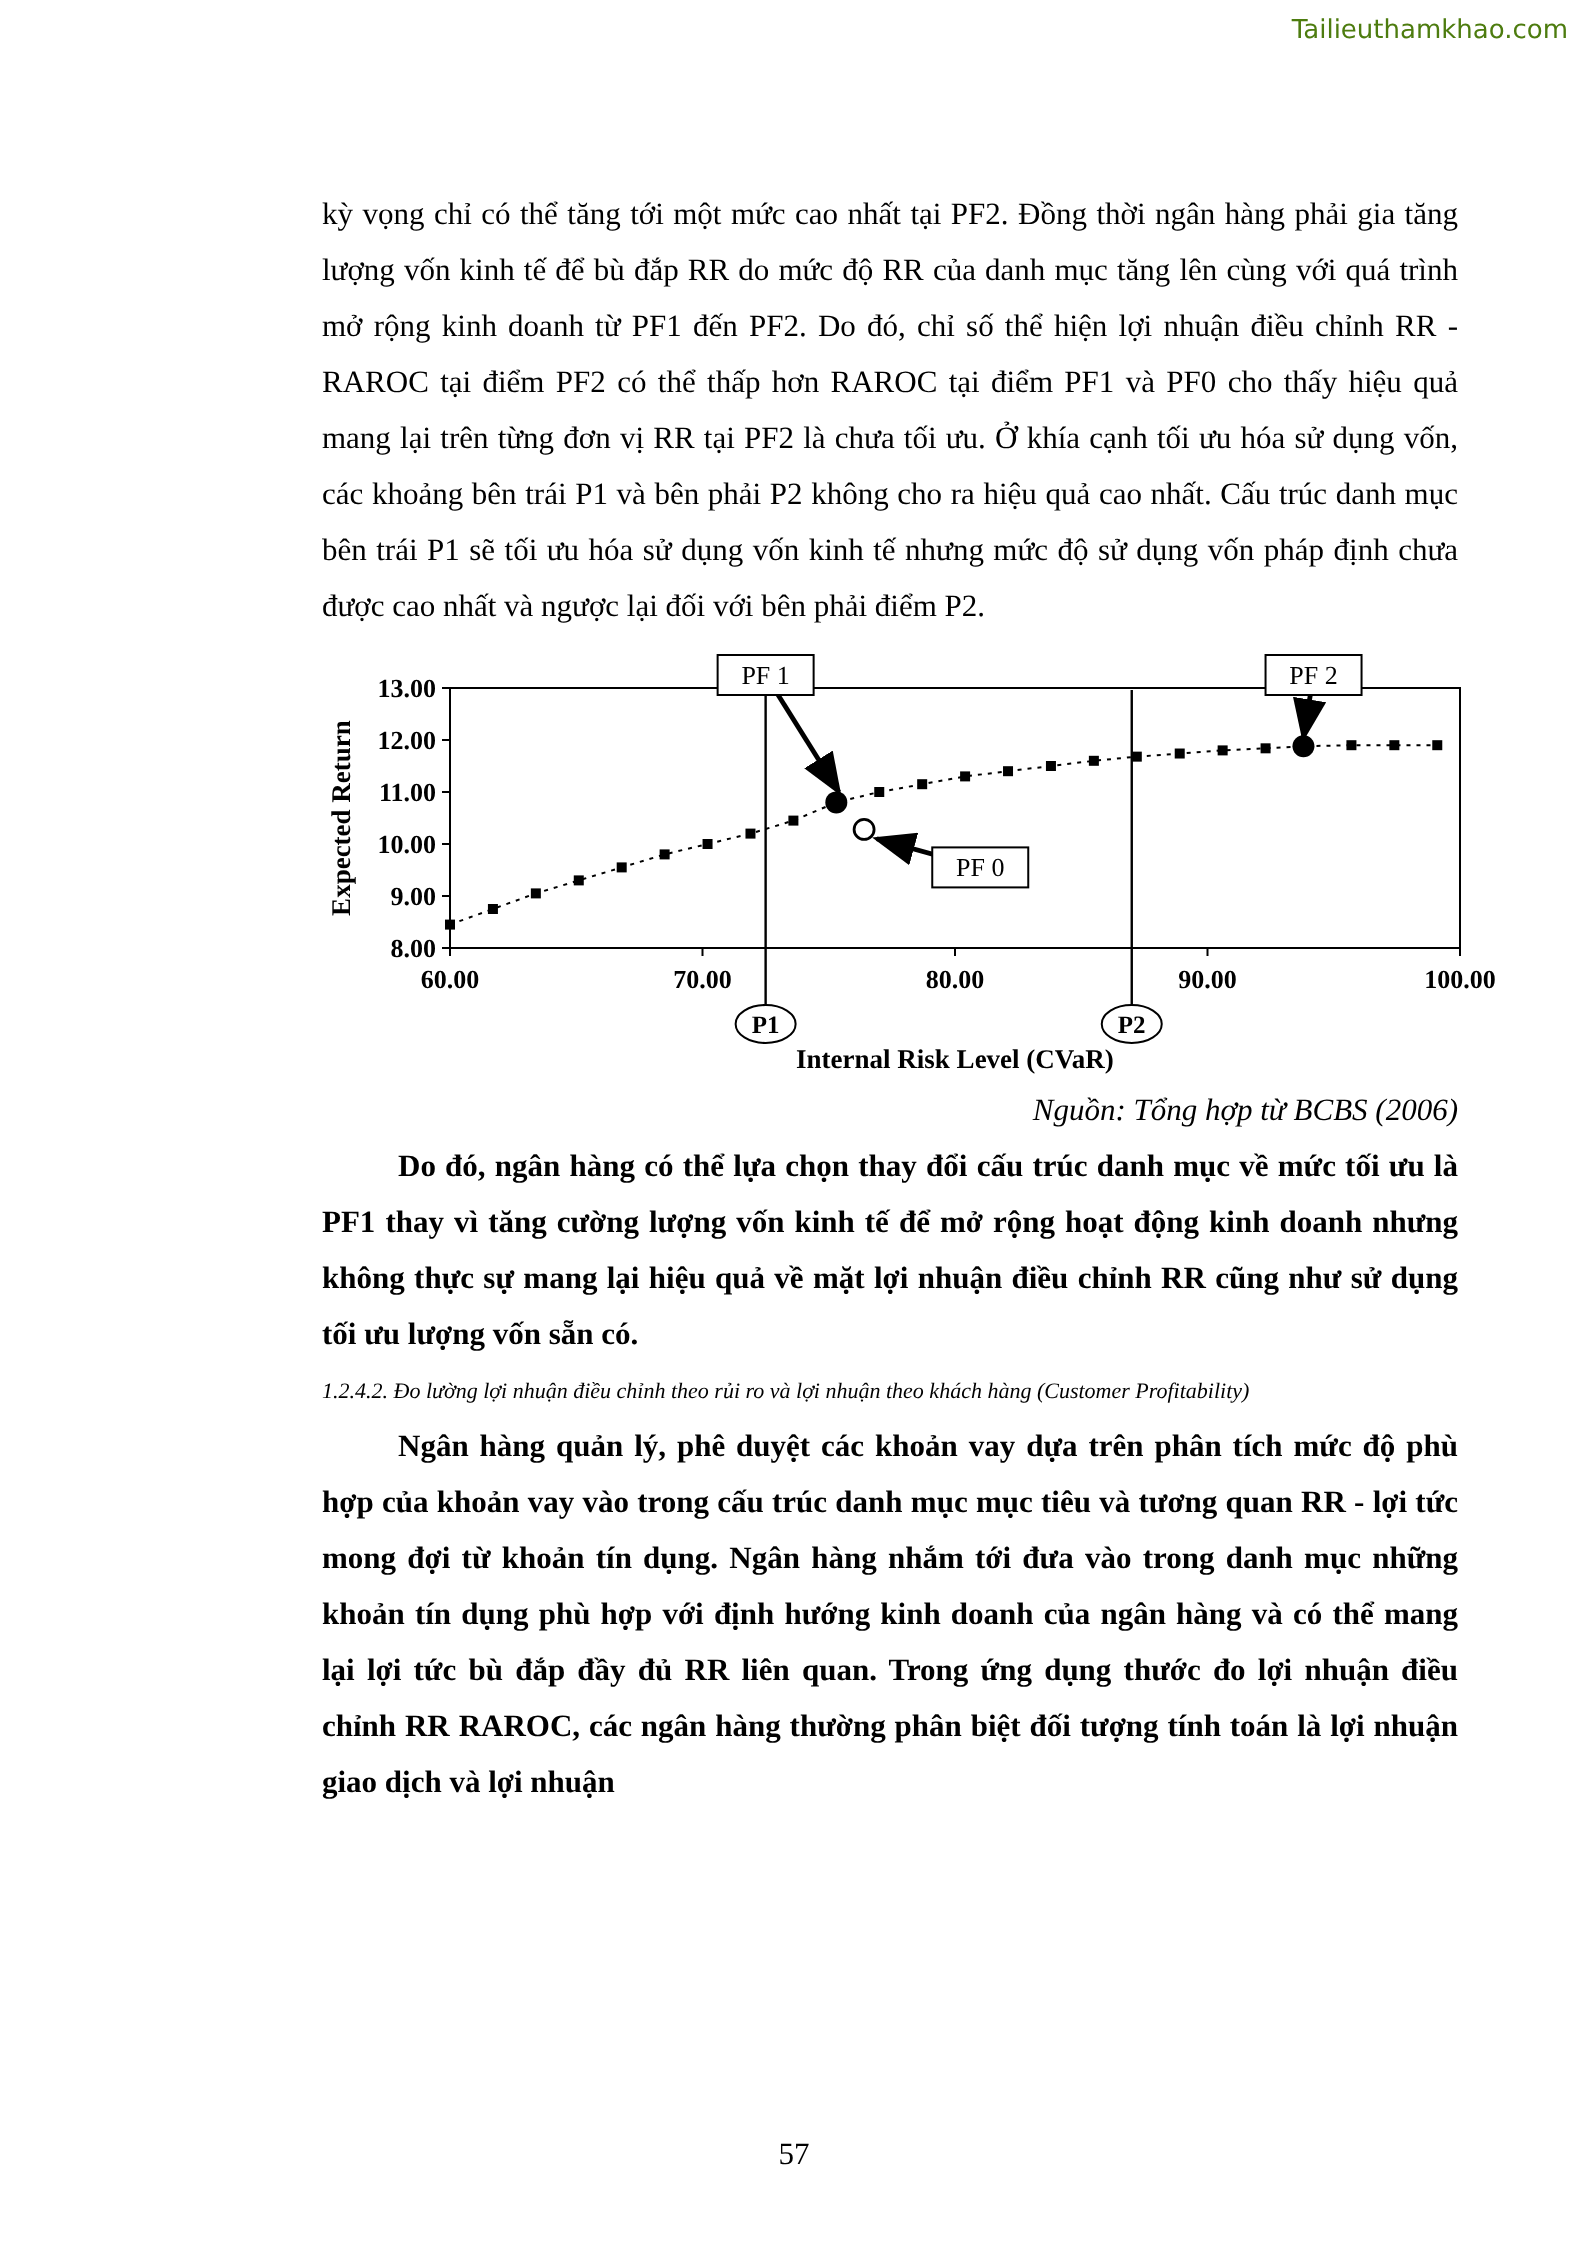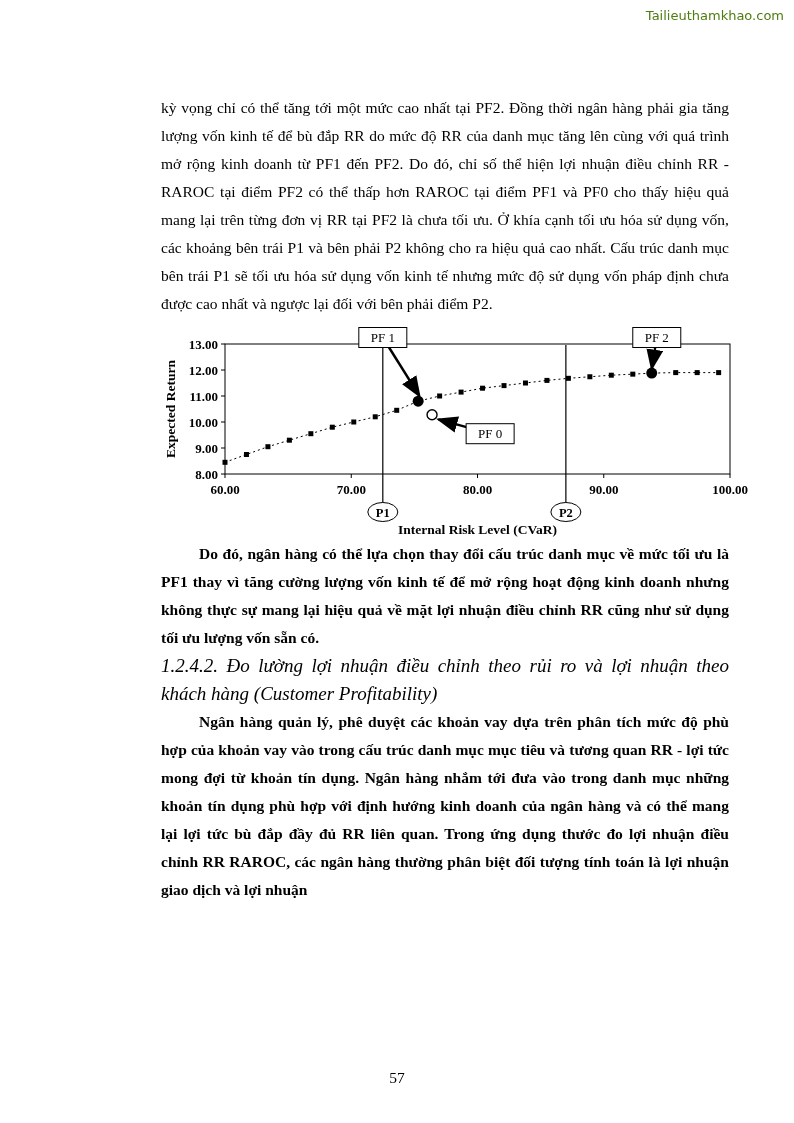--- a/index.html
+++ b/index.html
@@ -23,21 +23,21 @@
   p.body-text{
     margin:0;
     font-size:15.5px;
     line-height:28px;
     text-align:justify;
   }
   p.indent{text-indent:38px;font-weight:bold;}
   p.heading-italic{
     margin:0;
     font-style:italic;
-    font-size:19px;
+    font-size:11px;
     line-height:28px;
     text-align:justify;
   }
   figure.chart-figure{margin:8px 0 0 0;padding:0;}
   .chart-wrap{margin:4px 0 0 2px;}
   svg.chart{display:block;overflow:visible;}
   svg.chart text{font-family:"Liberation Serif",serif;fill:#000;}
   .caption{
     text-align:center;font-weight:bold;
     font-size:15.5px;line-height:26px;margin-top:10px;
@@ -133,20 +133,21 @@
             <line x1="493.77500000000003" y1="11.5" x2="488.72499999999997" y2="42.69999999999998" stroke="#000" stroke-width="2.4" marker-end="url(#arrowhead)"></line>
             <rect x="469.77500000000003" y="1.5" width="48" height="20" fill="#fff" stroke="#000"></rect>
             <text x="493.77500000000003" y="16" text-anchor="middle" font-size="13">PF 2</text>
             <line x1="327.125" y1="107.69999999999997" x2="275.36250000000007" y2="93.4" stroke="#000" stroke-width="2.4" marker-end="url(#arrowhead)"></line>
             <rect x="303.125" y="97.69999999999997" width="48" height="20" fill="#fff" stroke="#000"></rect>
             <text x="327.125" y="112.19999999999997" text-anchor="middle" font-size="13">PF 0</text>
             <text x="314.5" y="208" text-anchor="middle" font-size="13.5" font-weight="bold">Internal Risk Level (CVaR)</text>
             <text x="12" y="83" text-anchor="middle" font-size="13.5" font-weight="bold" transform="rotate(-90 12 83)">Expected Return</text>
           </svg>
       </div>
+      <div class="source">Nguồn: Tổng hợp từ BCBS (2006)</div>
     </figure>
 
     <p class="body-text indent">Do đó, ngân hàng có thể lựa chọn thay đổi cấu trúc danh mục về mức tối ưu là PF1 thay vì tăng cường lượng vốn kinh tế để mở rộng hoạt động kinh doanh nhưng không thực sự mang lại hiệu quả về mặt lợi nhuận điều chỉnh RR cũng như sử dụng tối ưu lượng vốn sẵn có.</p>
 
     <p class="heading-italic">1.2.4.2. Đo lường lợi nhuận điều chỉnh theo rủi ro và lợi nhuận theo khách hàng (Customer Profitability)</p>
 
     <p class="body-text indent">Ngân hàng quản lý, phê duyệt các khoản vay dựa trên phân tích mức độ phù hợp của khoản vay vào trong cấu trúc danh mục mục tiêu và tương quan RR - lợi tức mong đợi từ khoản tín dụng. Ngân hàng nhắm tới đưa vào trong danh mục những khoản tín dụng phù hợp với định hướng kinh doanh của ngân hàng và có thể mang lại lợi tức bù đắp đầy đủ RR liên quan. Trong ứng dụng thước đo lợi nhuận điều chỉnh RR RAROC, các ngân hàng thường phân biệt đối tượng tính toán là lợi nhuận giao dịch và lợi nhuận</p>
 
   </div>
 

